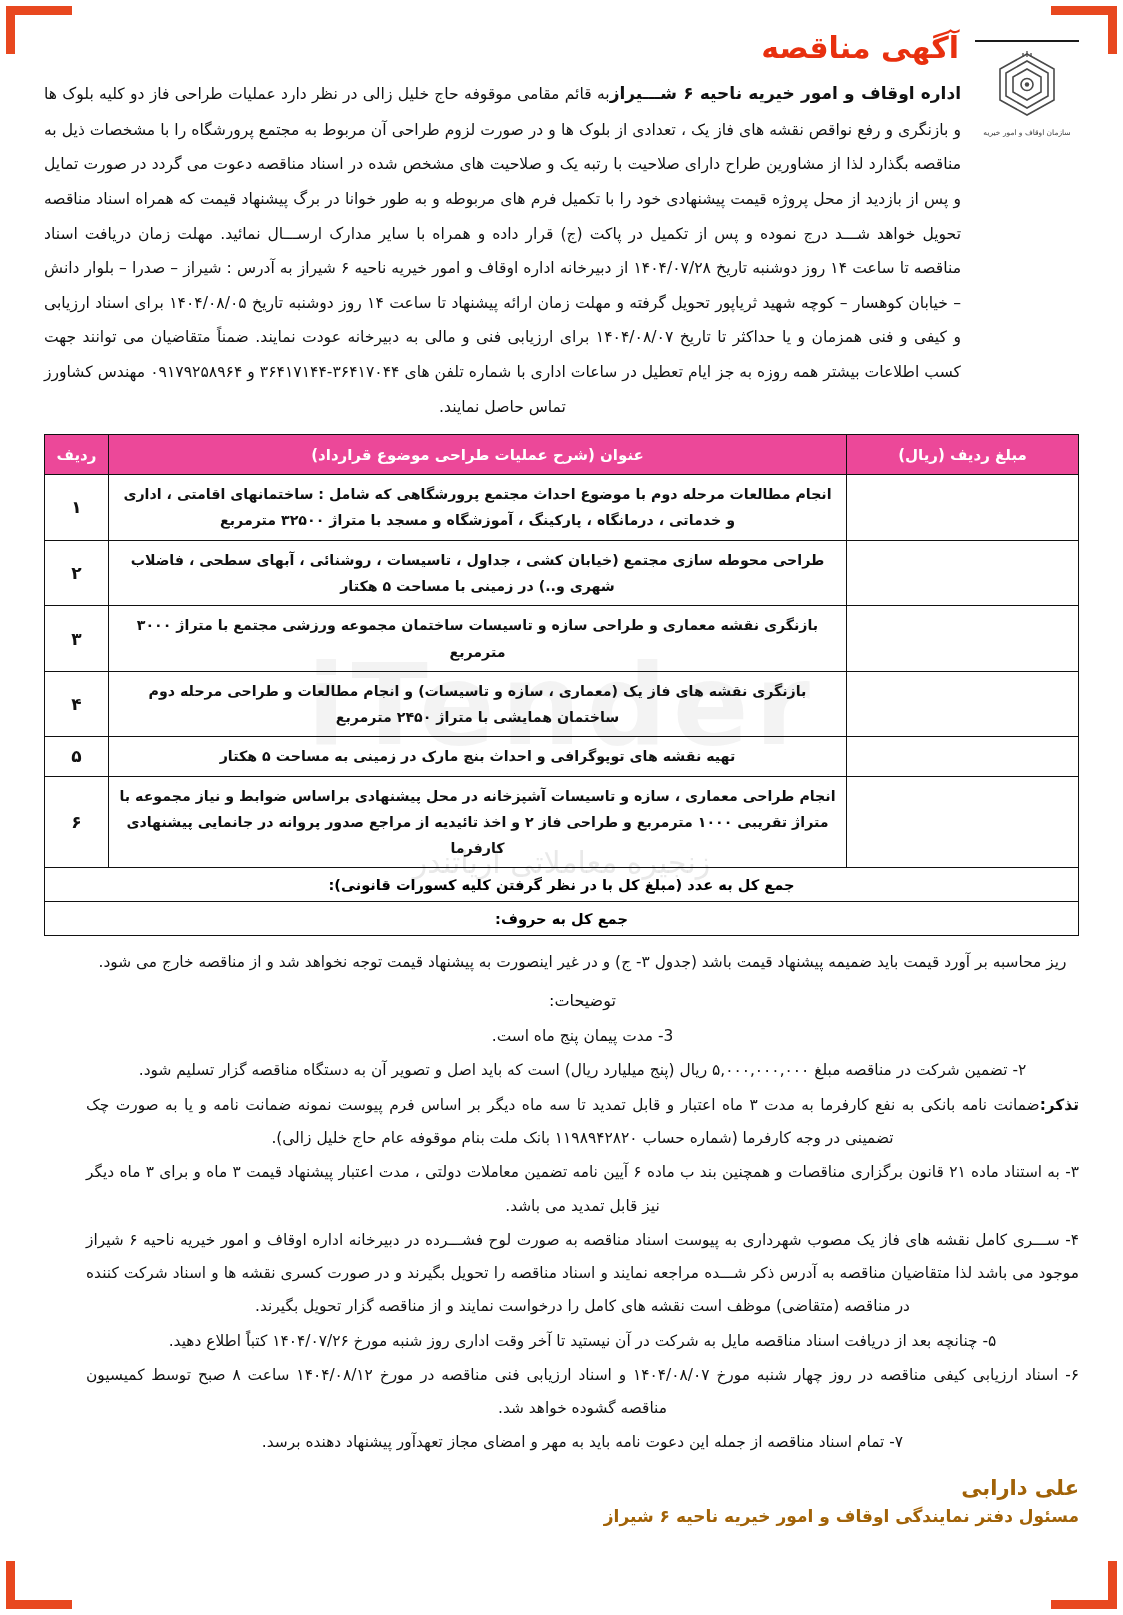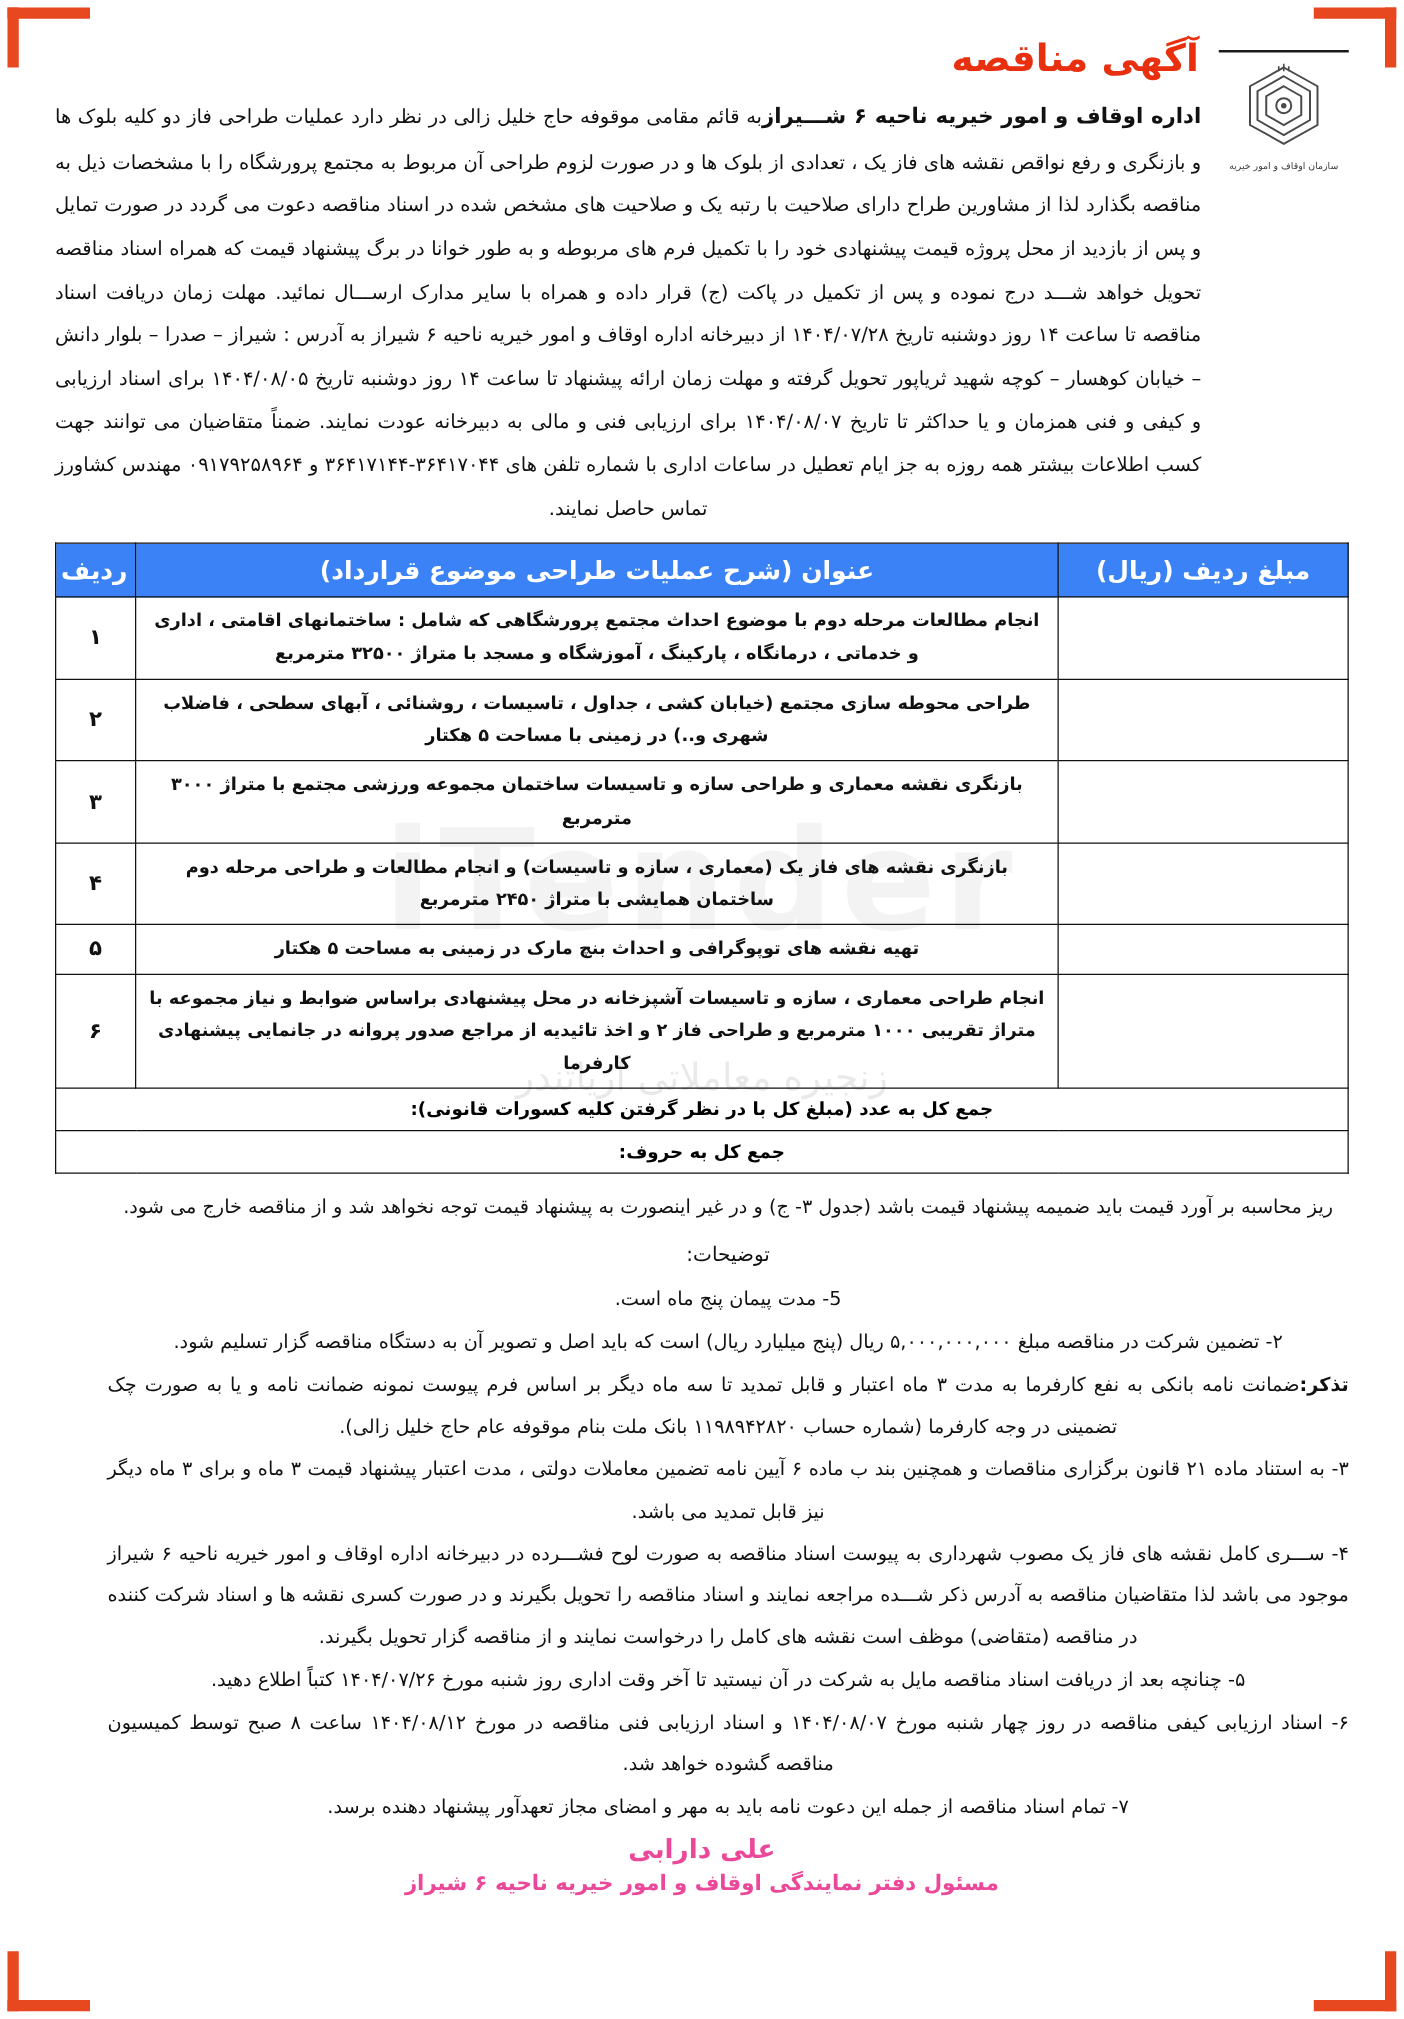--- a/index.html
+++ b/index.html
@@ -85,23 +85,23 @@
     border-collapse: collapse;
     margin: 10px 0 4px 0;
     table-layout: fixed;
   }
   table.tender th, table.tender td {
     border: 1.6px solid #111;
     padding: 6px 8px;
     vertical-align: middle;
   }
   table.tender thead th {
-    background: #3b82f6;
+    background: #ec4899;
     color: #ffffff;
-    font-size: 20px;
+    font-size: 15px;
     font-weight: bold;
     text-align: center;
     border-color: #111;
     padding: 9px 6px;
     height: 40px;
     margin-top: 39px;
   }
   .col-num  { width: 64px;  text-align: center; }
   .col-desc { width: auto;  text-align: center; }
   .col-amt  { width: 232px; }
@@ -144,23 +144,23 @@
   .section-label {
     font-weight: normal;
     font-size: 16px;
     text-align: left;
     margin: 4px 0 2px 0;
   }
   .inline-bold { font-weight: bold; }
 
   
   .sign {
-    margin-top: 4px;
-    text-align: center;
-    color: #ec4899;
+    margin-top: 16px;
+    text-align: right;
+    color: #a16207;
   }
   .sign-name {
     font-size: 21px;
     font-weight: bold;
     letter-spacing: -.3px;
   }
   .sign-role {
     font-size: 17px;
     font-weight: bold;
     margin-top: 6px;
@@ -280,21 +280,21 @@
       <tr class="total">
         <td class="totalcell" colspan="3">جمع کل به حروف:</td>
       </tr>
     </tbody>
   </table>
 
   <div class="note-block">
     <div class="note-line">ریز محاسبه بر آورد قیمت باید ضمیمه پیشنهاد قیمت باشد (جدول ۳- ج) و در غیر اینصورت به پیشنهاد قیمت توجه نخواهد شد و از مناقصه خارج می شود.</div>
     <div class="section-label">توضیحات:</div>
 
-    <div class="note-line">5- مدت پیمان پنج ماه است.</div>
+    <div class="note-line">3- مدت پیمان پنج ماه است.</div>
     <div class="note-line">۲- تضمین شرکت در مناقصه مبلغ ۵,۰۰۰,۰۰۰,۰۰۰ ریال (پنج میلیارد ریال) است که باید اصل و تصویر آن به دستگاه مناقصه گزار تسلیم شود.</div>
 
     <div class="note-line"><span class="inline-bold">تذکر:</span><span>ضمانت نامه بانکی به نفع کارفرما به مدت ۳ ماه اعتبار و قابل تمدید تا سه ماه دیگر بر اساس فرم پیوست نمونه ضمانت نامه و یا به صورت چک تضمینی در وجه کارفرما (شماره حساب ۱۱۹۸۹۴۲۸۲۰ بانک ملت بنام موقوفه عام حاج خلیل زالی).</span></div>
 
     <div class="note-line">۳- به استناد ماده ۲۱ قانون برگزاری مناقصات و همچنین بند ب ماده ۶ آیین نامه تضمین معاملات دولتی ، مدت اعتبار پیشنهاد قیمت ۳ ماه و برای ۳ ماه دیگر نیز قابل تمدید می باشد.</div>
     <div class="note-line">۴- ســـری کامل نقشه های فاز یک مصوب شهرداری به پیوست اسناد مناقصه به صورت لوح فشـــرده در دبیرخانه اداره اوقاف و امور خیریه ناحیه ۶ شیراز موجود می باشد لذا متقاضیان مناقصه به آدرس ذکر شـــده مراجعه نمایند و اسناد مناقصه را تحویل بگیرند و در صورت کسری نقشه ها و اسناد شرکت کننده در مناقصه (متقاضی) موظف است نقشه های کامل را درخواست نمایند و از مناقصه گزار تحویل بگیرند.</div>
     <div class="note-line">۵- چنانچه بعد از دریافت اسناد مناقصه مایل به شرکت در آن نیستید تا آخر وقت اداری روز شنبه مورخ ۱۴۰۴/۰۷/۲۶ کتباً اطلاع دهید.</div>
     <div class="note-line">۶- اسناد ارزیابی کیفی مناقصه در روز چهار شنبه مورخ ۱۴۰۴/۰۸/۰۷ و اسناد ارزیابی فنی مناقصه در مورخ ۱۴۰۴/۰۸/۱۲ ساعت ۸ صبح توسط کمیسیون مناقصه گشوده خواهد شد.</div>
     <div class="note-line">۷- تمام اسناد مناقصه از جمله این دعوت نامه باید به مهر و امضای مجاز تعهدآور پیشنهاد دهنده برسد.</div>
   </div>

